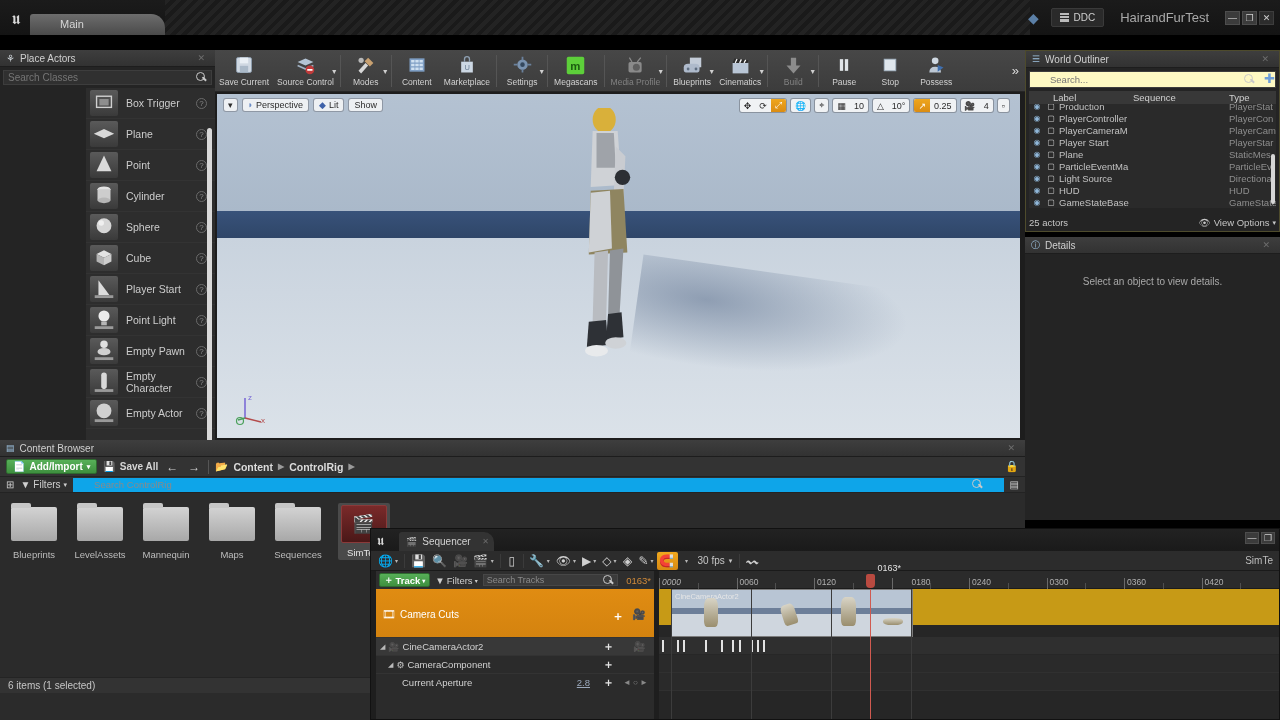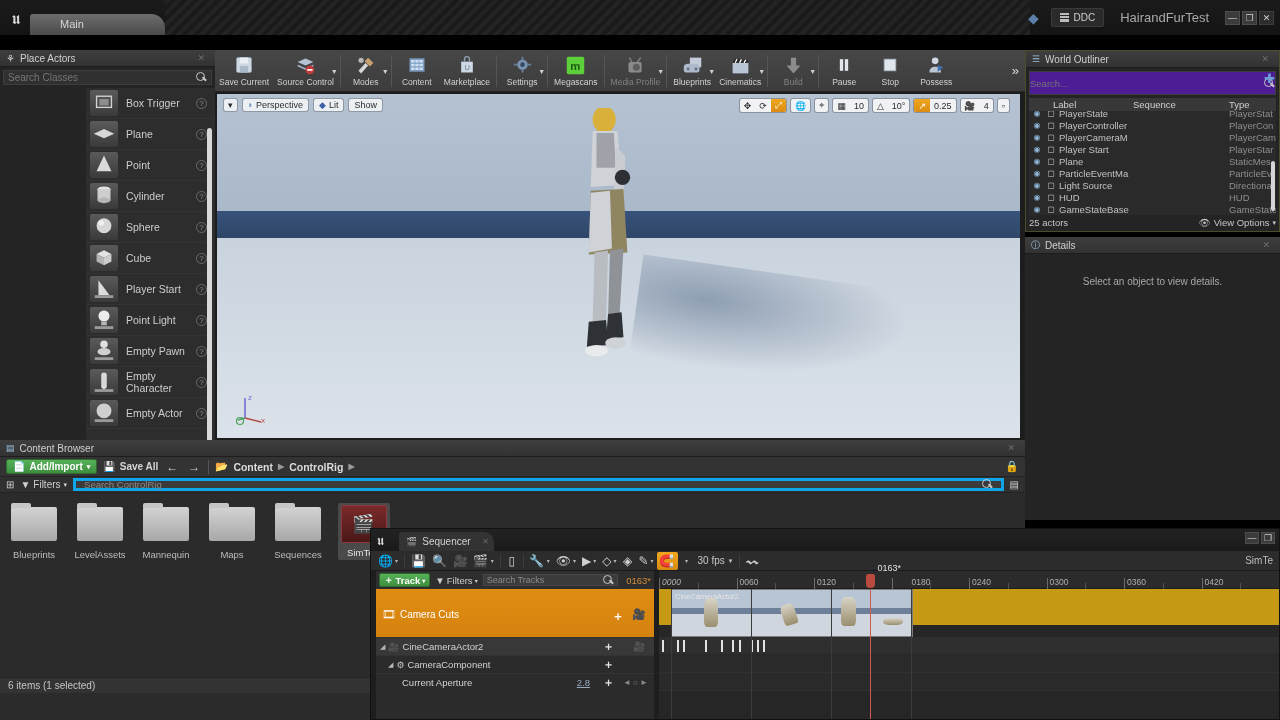--- a/index.html
+++ b/index.html
@@ -104,22 +104,22 @@
   .vp-rtools { position:absolute; right:10px; top:4px; display:flex; gap:3px; align-items:center;}
   .vgrp { display:flex; background:rgba(250,250,250,.85); border:1px solid rgba(120,130,145,.85);
     border-radius:3px; overflow:hidden; height:15px; align-items:center;}
   .vg { padding:0 4px; font-size:9px; color:#2b2b2b; display:flex; align-items:center; height:15px;}
   .vg.on { background:linear-gradient(#f0a81e,#d98a12); color:#fff;}
   .vp-axis { position:absolute; left:18px; bottom:12px; width:34px; height:34px;}
 
   
   .outliner { position:absolute; left:1025px; top:50px; width:255px; height:182px;
      background:#242424; border:1px solid #4e4b2c;}
-  .ol-search { margin:3px; height:24px; background:#4c1d95; border:1px solid #3d3d3d; display:flex;
-     align-items:center; padding:0 0;}
+  .ol-search { margin:3px; height:17px; background:#fef9c3; border:1px solid #3d3d3d; display:flex;
+     align-items:center; padding:0 20px;}
   .ol-plus { position:absolute; right:3px; top:22px; width:13px; height:13px; color:#6f9fd8; font-size:13px;
      line-height:11px; text-align:center;}
   .ol-head { margin:0 3px; height:13px; background:#383838; display:flex; align-items:center;
      font-size:9.5px; color:#d0d0d0; position:relative;}
   .ol-head span { position:absolute; }
   .ol-rows { margin:0 3px; height:104px; overflow:hidden; background:#2a2a2a; position:relative;}
   .ol-row { height:12px; display:flex; align-items:center; font-size:9.5px; color:#c2c2c2; position:relative;}
   .ol-eye { width:16px; text-align:center; color:#8fb6d8; font-size:8px;}
   .ol-ico { width:12px; text-align:center; font-size:8px; color:#cfcfcf;}
   .ol-lbl { position:absolute; left:30px; white-space:nowrap;}
@@ -140,22 +140,22 @@
   .addimport { background:linear-gradient(#57b058,#3e8f3f); border:1px solid #2e6b2f; border-radius:2px;
      height:15px; display:flex; align-items:center; gap:4px; padding:0 6px; color:#fff; font-size:10px;
      font-weight:bold;}
   .cb-btn { display:flex; align-items:center; gap:4px; font-size:10px; color:#d5d5d5; font-weight:bold;}
   .cb-arrow { color:#cfcfcf; font-size:12px; padding:0 2px;}
   .crumb { display:flex; align-items:center; gap:5px; font-size:10.5px; color:#dcdcdc; font-weight:bold;}
   .crumb .sep { color:#9a9a9a; font-size:8px;}
   .cb-filters { height:16px; background:#303030; display:flex; align-items:center; gap:6px; padding:0 6px;
      border-bottom:1px solid #232323;}
   .filt { display:flex; align-items:center; gap:3px; font-size:10px; color:#cfcfcf;}
-  .cb-searchbox { flex:1; height:13px; background:#3b3b3b; border:3px solid #0ea5e9; display:flex;
-     align-items:center; padding:0 8px; color:#8a8a8a; font-size:9.5px;}
+  .cb-searchbox { flex:1; height:13px; background:#3b3b3b; border:7px solid #0ea5e9; display:flex;
+     align-items:center; padding:0 14px; color:#8a8a8a; font-size:9.5px;}
   .cb-grid { padding:10px 8px; display:flex; gap:14px;}
   .cb-item { width:52px; text-align:center;}
   .cb-item .thumb { width:46px; height:38px; margin:0 auto; position:relative;}
   .folder { width:46px; height:34px; margin-top:4px; background:linear-gradient(#d3d3d3,#a8a8a8);
      border-radius:2px; position:relative;}
   .folder::before { content:""; position:absolute; left:0; top:-4px; width:20px; height:5px;
      background:#c6c6c6; border-radius:2px 2px 0 0;}
   .cb-item .cname { font-size:9.5px; color:#bdbdbd; margin-top:4px; white-space:nowrap;}
   .cb-item.sel { background:#4a4a4a; border-radius:2px; padding:2px 0;}
   .cb-item.sel .cname { color:#e6e6e6;}
@@ -657,21 +657,21 @@
     <div class="ol-plus">✚</div>
     <div class="ol-head">
       <span style="left:24px;">Label</span>
       <span style="left:104px;">Sequence</span>
       <span style="left:200px;">Type</span>
     </div>
     <div class="ol-rows" id="olrows" style="padding-top: 0px;">
         <div class="ol-row" style="margin-top: -4px;">
           <span class="ol-eye">◉</span>
           <span class="ol-ico">▢</span>
-          <span class="ol-lbl">PlayerState</span>
+          <span class="ol-lbl">Production</span>
           <span class="ol-type">PlayerStat</span>
         </div>
         <div class="ol-row">
           <span class="ol-eye">◉</span>
           <span class="ol-ico">▢</span>
           <span class="ol-lbl">PlayerController</span>
           <span class="ol-type">PlayerCon</span>
         </div>
         <div class="ol-row">
           <span class="ol-eye">◉</span>

